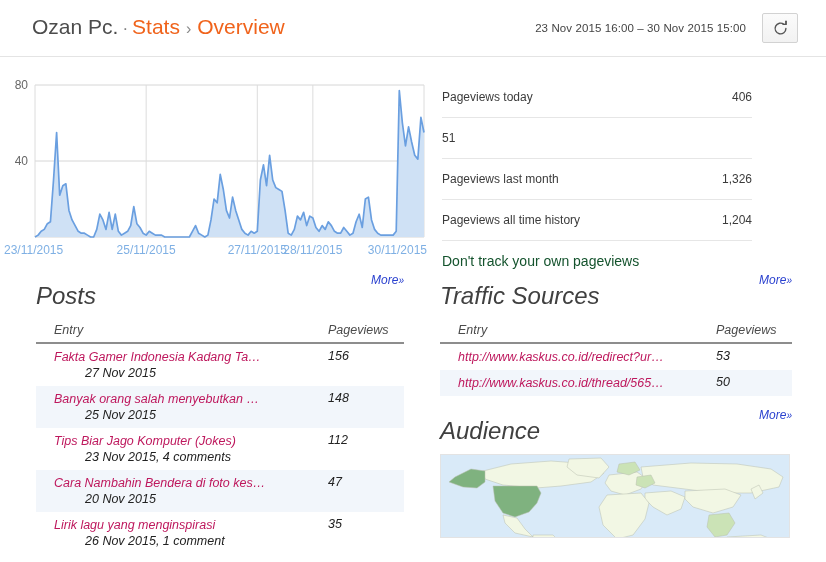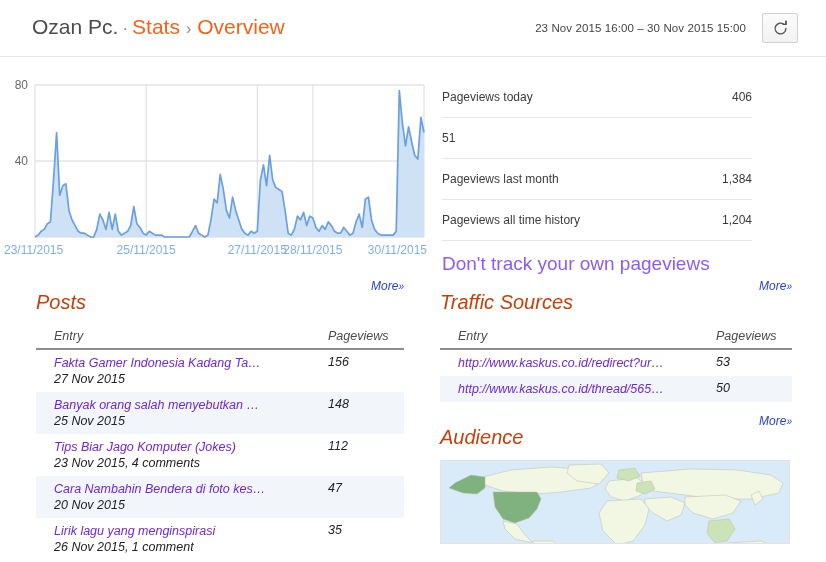--- a/index.html
+++ b/index.html
@@ -103,22 +103,22 @@
     align-items: center;
     height: 40px;
     border-bottom: 1px solid #e6e6e6;
     font-size: 12px;
     color: #3b3b3b;
   }
   .summary-value { }
   .summary-link {
     display: block;
     margin-top: 12px;
-    font-size: 19px;
-    color: #8b5cf6;
+    font-size: 14px;
+    color: #14532d;
     text-decoration: none;
     cursor: pointer;
   }
 
   
   .panels {
     display: flex;
     margin-top: 14px;
     font-style: italic;
   }
@@ -127,22 +127,22 @@
     margin-left: 36px;
     position: relative;
   }
   .panel-right {
     width: 352px;
     margin-left: 36px;
     position: relative;
   }
   .panel-block { position: relative; }
   .panel-title {
-    font-size: 20px;
-    color: #c2410c;
+    font-size: 24px;
+    color: #404040;
     font-weight: normal;
     margin: 0 0 10px 0;
     line-height: 26px;
   }
   .more-link {
     position: absolute;
     right: 0;
     top: -10px;
     font-size: 12px;
     color: #2a41cf;
@@ -170,30 +170,31 @@
     vertical-align: top;
     color: #333333;
   }
   table.stats-table td.num {
     padding-left: 0;
     width: 76px;
     color: #222222;
   }
   table.stats-table tr.alt td { background: #f2f6fb; }
   .entry-link {
-    color: #6d28d9;
+    color: #be185d;
     text-decoration: none;
     cursor: pointer;
     display: block;
     line-height: 16px;
   }
   .entry-meta {
     color: #222222;
     font-size: 12.5px;
     line-height: 16px;
+    margin-left: 31px;
   }
 
   
   .audience-block { margin-top: 22px; }
   .map-box {
     width: 350px;
     height: 84px;
     overflow: hidden;
     background: #d9eaf8;
     border: 1px solid #e3e3e3;
@@ -249,21 +250,21 @@
   <div class="summary">
     <div class="summary-row">
       <span>Pageviews today</span>
       <span class="summary-value">406</span>
     </div>
     <div class="summary-row">
       <span class="summary-value">51</span>
     </div>
     <div class="summary-row">
       <span>Pageviews last month</span>
-      <span class="summary-value">1,384</span>
+      <span class="summary-value">1,326</span>
     </div>
     <div class="summary-row">
       <span>Pageviews all time history</span>
       <span class="summary-value">1,204</span>
     </div>
     <a class="summary-link">Don't track your own pageviews</a>
   </div>
 </div>
 
 <div class="panels">

